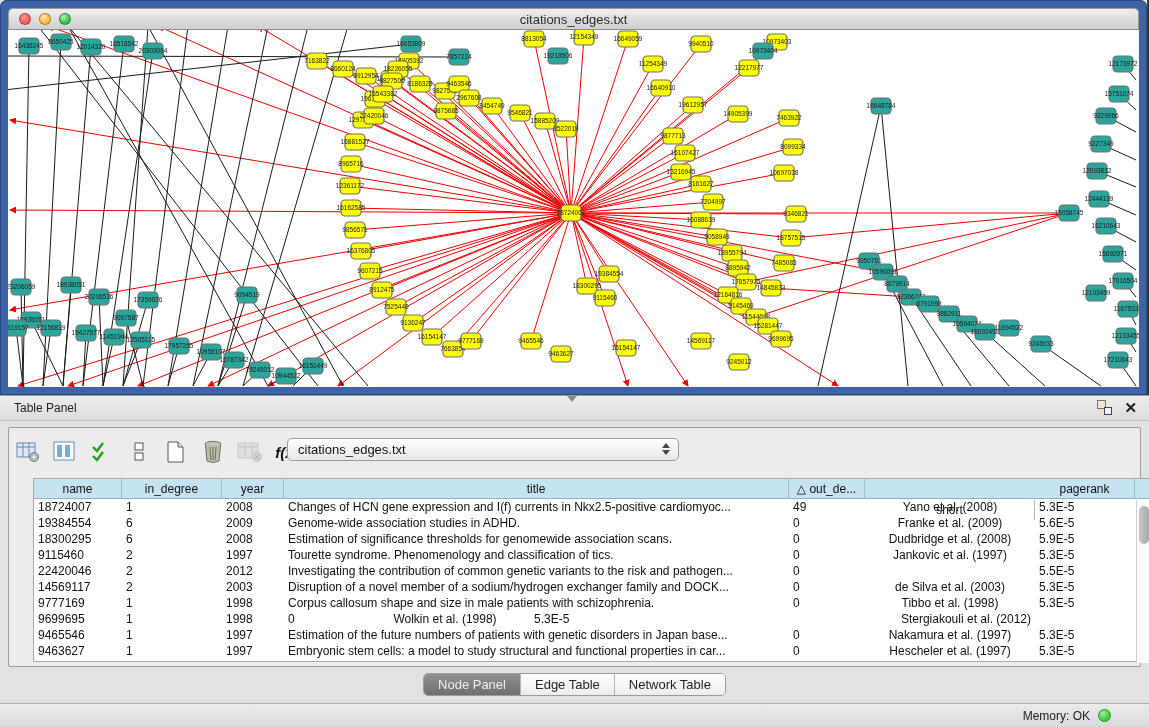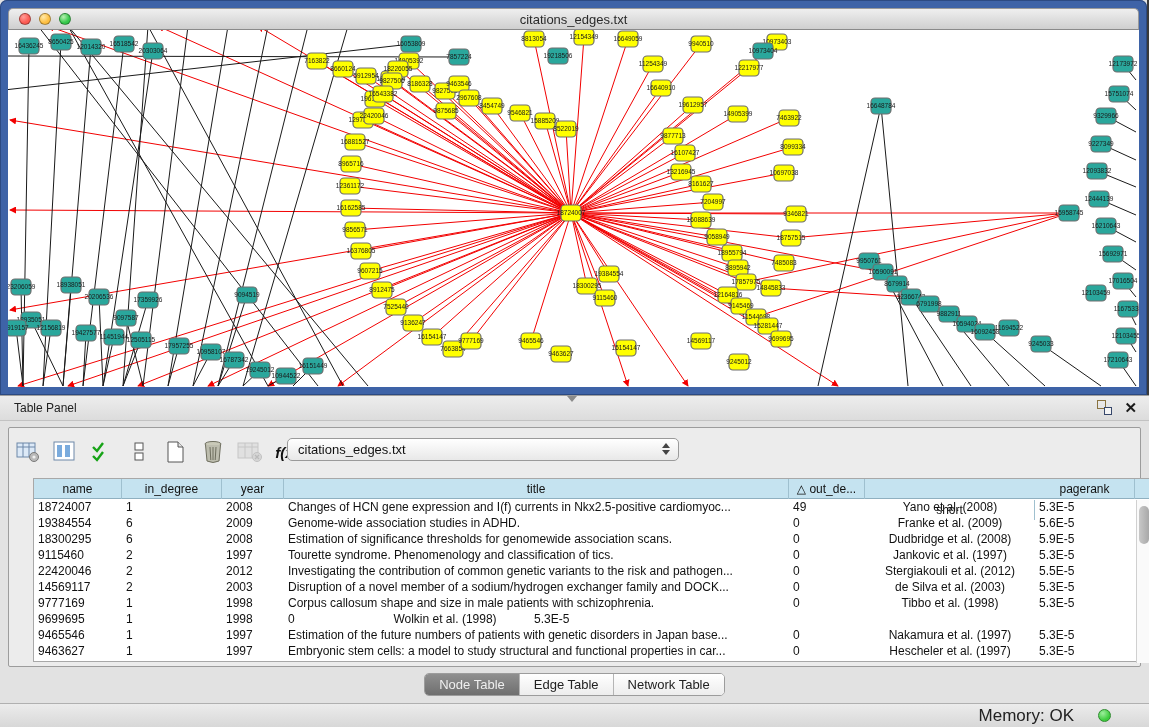--- a/index.html
+++ b/index.html
@@ -61,21 +61,21 @@
 
   #bottom-tabs { position:absolute; left:0; right:0; top:278px; display:flex; justify-content:center; }
   .tabgroup { display:flex; border:1px solid #9c9c9c; border-radius:5px; overflow:hidden; background:#ffffff; }
   .tabbtn { font-size:13px; padding:3px 14px; color:#222; background:linear-gradient(#ffffff,#ededed); border-right:1px solid #b5b5b5; }
   .tabbtn:last-child { border-right:none; }
   .tabbtn.active { background:linear-gradient(#8f8f8f,#6f6f6f); color:#efefef; }
 
   #status-bar { position:absolute; left:0; top:703px; width:1149px; height:24px;
     background:linear-gradient(#ececec,#d8d8d8); border-top:1px solid #b0b0b0;
     display:flex; align-items:center; justify-content:flex-end; }
-  #memory-label { font-size:17px; color:#222; margin-right:24px;padding-left:16px; }
+  #memory-label { font-size:12px; color:#222; margin-right:8px;padding-left:16px; }
   #memory-dot { width:13px; height:13px; border-radius:50%; margin-right:38px;
     background:radial-gradient(circle at 35% 30%, #9dee9d, #3dcc3d 65%); border:1px solid #2e8b2e; }
 </style>
 </head>
 <body>
 
 <div id="app">
 
   <div id="net-window">
     <div id="net-titlebar">
@@ -872,21 +872,21 @@
               <div class="tcell" style="width: 76px; text-align: left;">0</div>
               <div class="tcell" style="width: 170px; text-align: center;">Jankovic et al. (1997)</div>
               <div class="tcell" style="width: 100px; text-align: left;">5.3E-5</div>
             </div>
             <div class="trow">
               <div class="tcell" style="width: 88px; text-align: left;">22420046</div>
               <div class="tcell" style="width: 100px; text-align: left;">2</div>
               <div class="tcell" style="width: 62px; text-align: left;">2012</div>
               <div class="tcell" style="width: 505px; text-align: left;">Investigating the contribution of common genetic variants to the risk and pathogen...</div>
               <div class="tcell" style="width: 76px; text-align: left;">0</div>
-              <div class="tcell" style="width: 170px; text-align: center;">Stergiakouli et al. (2012)</div>
+              <div class="tcell" style="width: 170px; text-align: right; margin-top: 48px;">Stergiakouli et al. (2012)</div>
               <div class="tcell" style="width: 100px; text-align: left;">5.5E-5</div>
             </div>
             <div class="trow">
               <div class="tcell" style="width: 88px; text-align: left;">14569117</div>
               <div class="tcell" style="width: 100px; text-align: left;">2</div>
               <div class="tcell" style="width: 62px; text-align: left;">2003</div>
               <div class="tcell" style="width: 505px; text-align: left;">Disruption of a novel member of a sodium/hydrogen exchanger family and DOCK...</div>
               <div class="tcell" style="width: 76px; text-align: left;">0</div>
               <div class="tcell" style="width: 170px; text-align: center;">de Silva et al. (2003)</div>
               <div class="tcell" style="width: 100px; text-align: left;">5.3E-5</div>
@@ -928,21 +928,21 @@
             </div>
           </div>
         <div id="vscroll">
             <div class="thumb"></div>
           </div>
       </div>
     </div>
 
     <div id="bottom-tabs">
       <div class="tabgroup" id="tabgroup">
-          <div class="tabbtn active">Node Table</div>
+          <div class="tabbtn active">Node Panel</div>
           <div class="tabbtn">Edge Table</div>
           <div class="tabbtn">Network Table</div>
         </div>
     </div>
   </div>
 
   <div id="status-bar">
     <span id="memory-label">Memory: OK</span>
     <span id="memory-dot" style="background: radial-gradient(circle at 35% 30%, rgb(157, 238, 157), rgb(61, 204, 61) 65%);"></span>
   </div>

